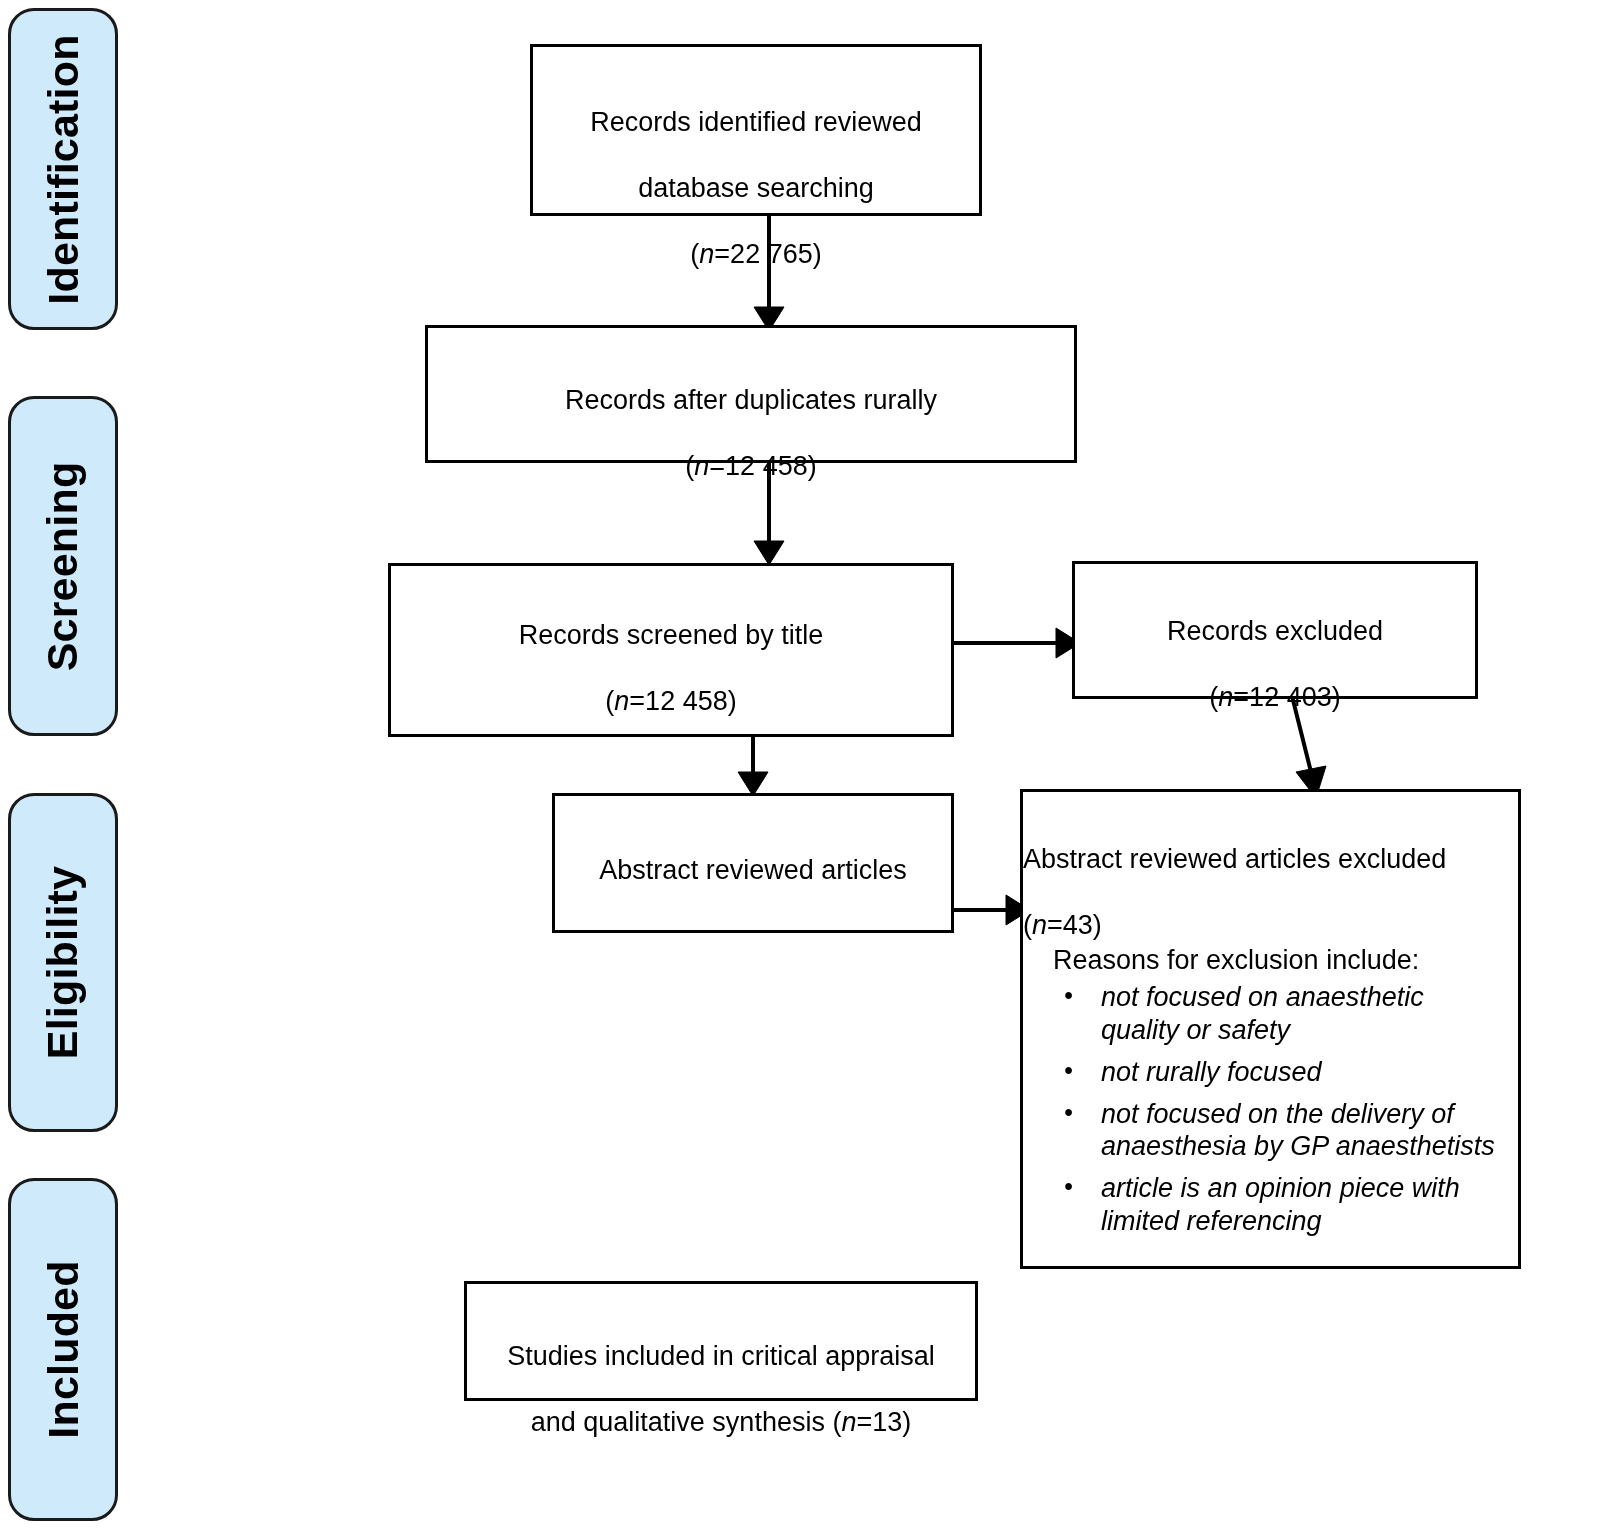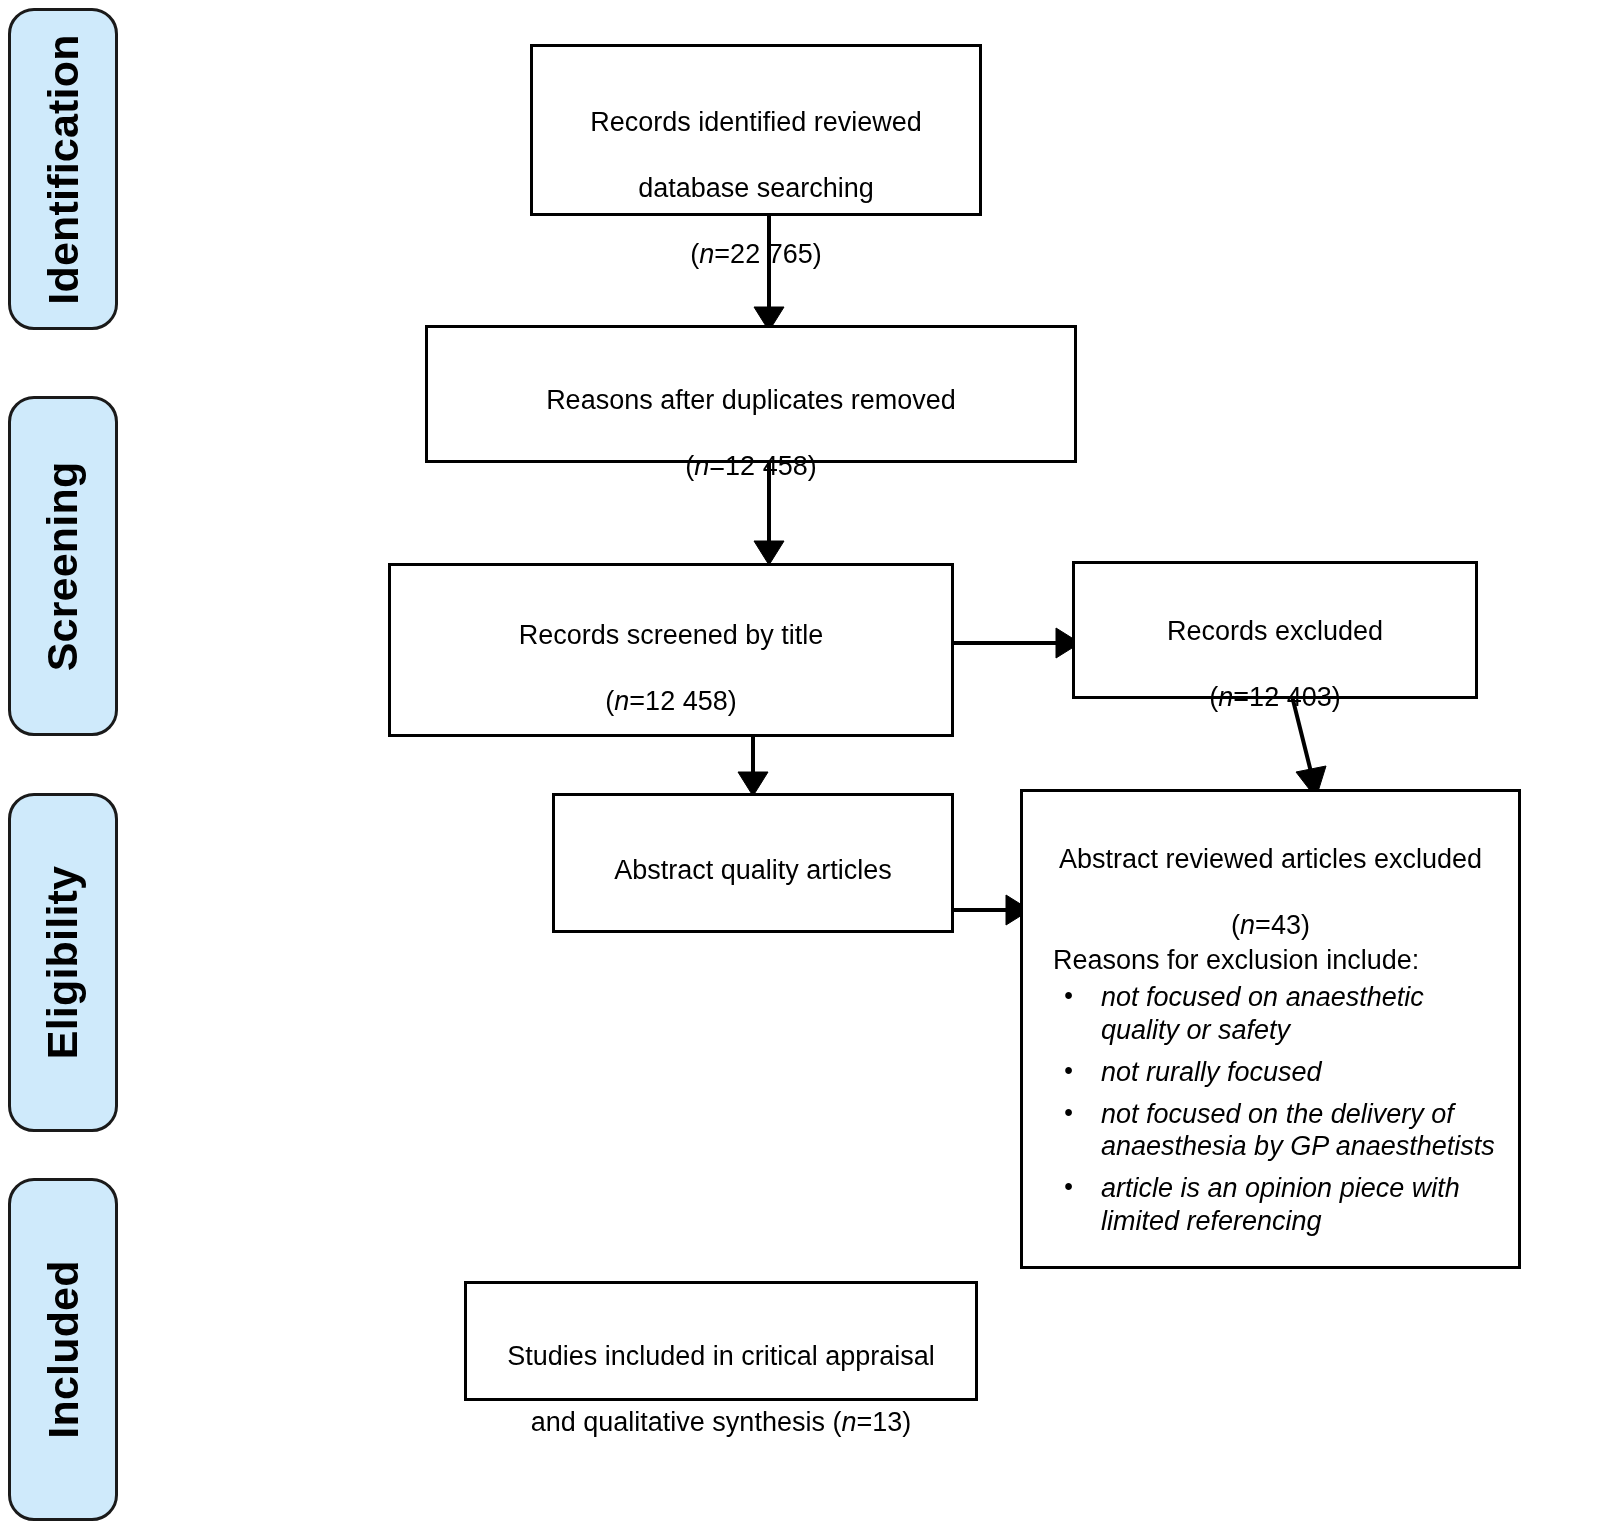--- a/index.html
+++ b/index.html
@@ -74,21 +74,21 @@
 
   .box-6 { left: 1020px; top: 789px; width: 501px; height: 480px; justify-content: flex-start; }
 
   .box-7 { left: 464px; top: 1281px; width: 514px; height: 120px; justify-content: flex-start; }
   .box-7 .box-text { margin-top: 23px; }
 
   
   .excl-head {
     font-size: 27px;
     line-height: 1.22;
-    text-align: center;
+    text-align: left;
     width: 100%;
     margin-top: 18px;
     white-space: pre-line;
   }
   .excl-sub {
     font-size: 27px;
     line-height: 1.22;
     text-align: left;
     width: 100%;
     box-sizing: border-box;
@@ -181,42 +181,42 @@
   <div class="flow-box box-1">
     <div class="box-text">
       <span>Records identified reviewed</span><br>
       <span>database searching</span><br>
       <span><span>(</span><em class="n">n</em><span>=22 765)</span></span>
     </div>
   </div>
 
   <div class="flow-box box-2">
     <div class="box-text">
-      <span>Reasons after duplicates removed</span><br>
+      <span>Records after duplicates rurally</span><br>
       <span><span>(</span><em class="n">n</em><span>=12 458)</span></span>
     </div>
   </div>
 
   <div class="flow-box box-3">
     <div class="box-text">
       <span>Records screened by title</span><br>
       <span><span>(</span><em class="n">n</em><span>=12 458)</span></span>
     </div>
   </div>
 
   <div class="flow-box box-4">
     <div class="box-text">
       <span>Records excluded</span><br>
       <span><span>(</span><em class="n">n</em><span>=12 403)</span></span>
     </div>
   </div>
 
   <div class="flow-box box-5">
     <div class="box-text">
-      <span>Abstract quality articles</span><br>
+      <span>Abstract reviewed articles</span><br>
     </div>
   </div>
 
   <div class="flow-box box-6">
     <div class="excl-head">
       <span>Abstract reviewed articles excluded</span><br>
       <span><span>(</span><em class="n">n</em><span>=43)</span></span>
     </div>
     <div class="excl-sub">Reasons for exclusion include:</div>
     <ul class="excl-list">

